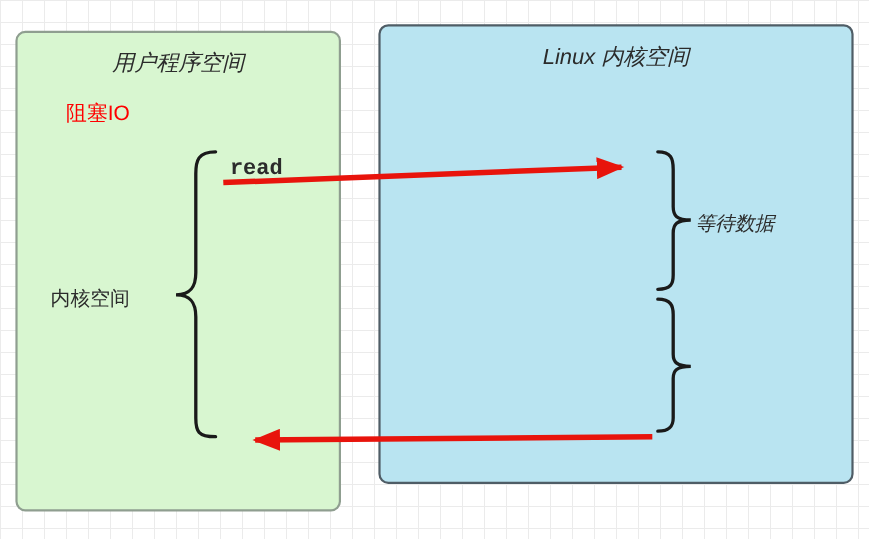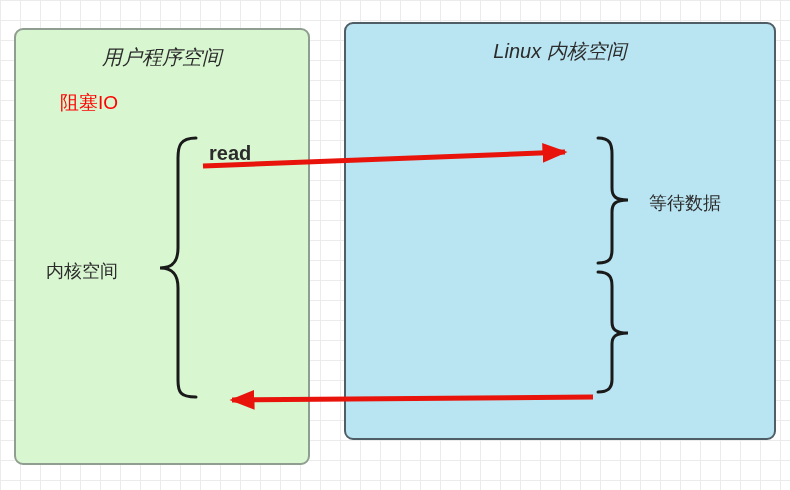--- a/index.html
+++ b/index.html
@@ -49,26 +49,27 @@
   .blocking-label{
     left:16px;top:60px;
     color:#ff0000;
     font-size:19px;
     margin-left:28px;
   }
   .read-label{
     left:193px;top:112px;
     font-size:20px;
     font-weight:bold;
+    font-family:Liberation Mono, monospace;
   }
   .thread-label{
     left:30px;top:229px;
   }
   .wait-label{
-    left:303px;top:167px;
+    left:286px;top:167px;font-style:italic;
   }
   .copy-label{
     left:303px;top:304px;
   }
   .overlay{
     position:absolute;
     left:0;top:0;
     width:790px;height:490px;
     pointer-events:none;
   }

